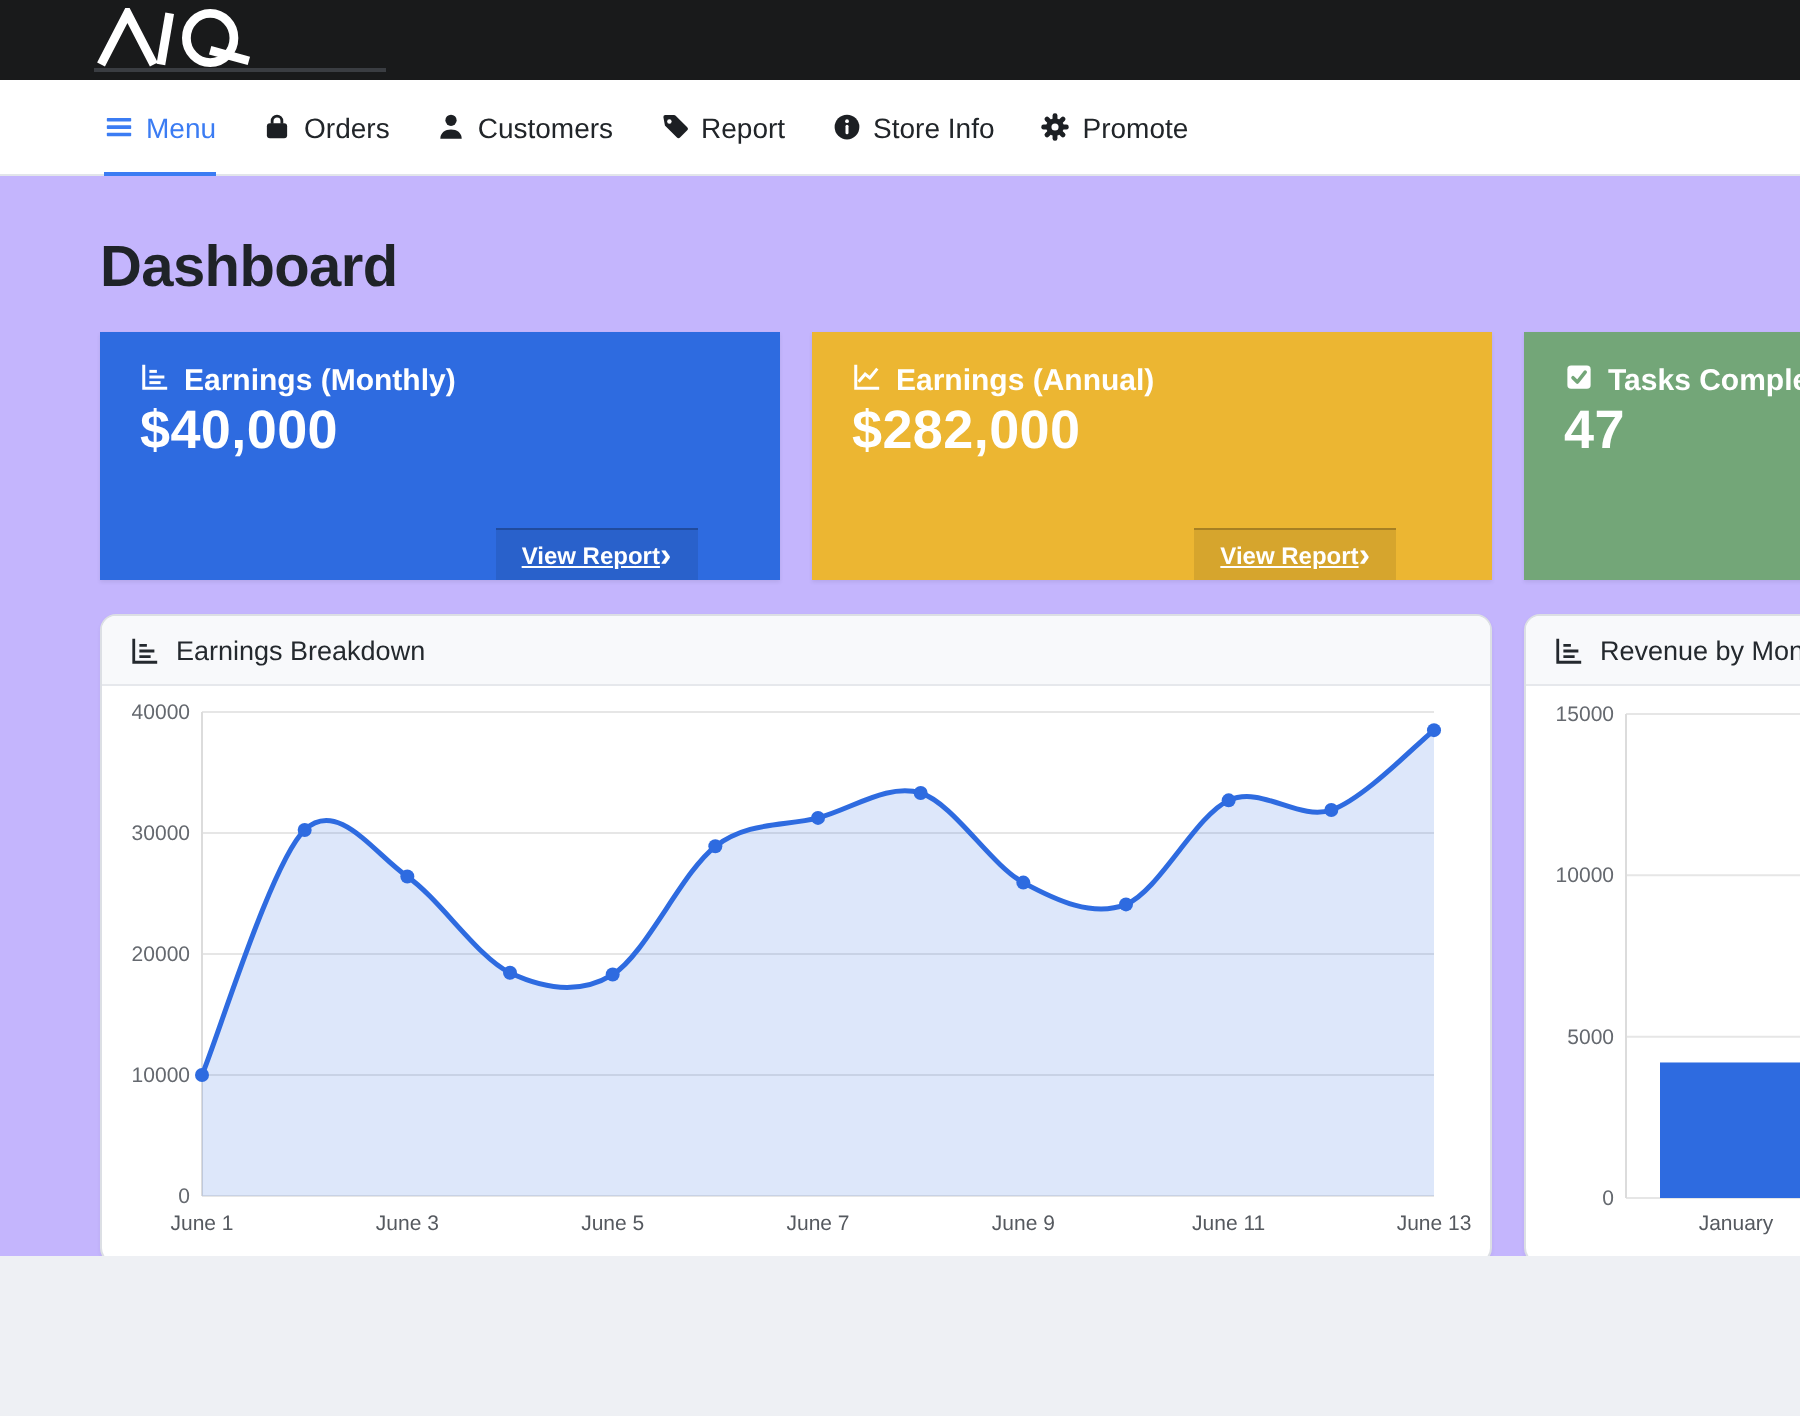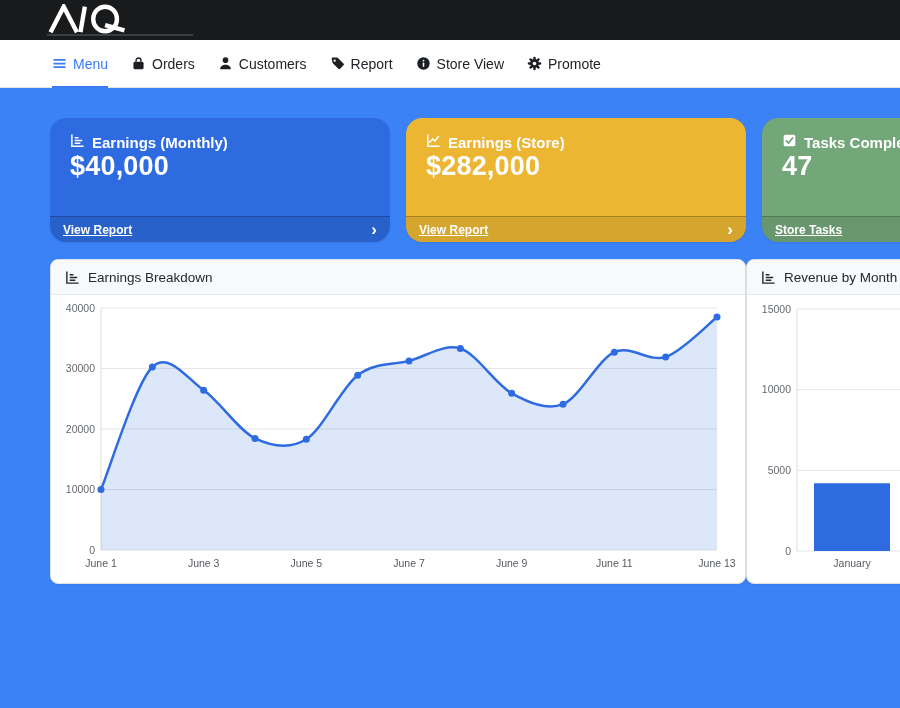--- a/index.html
+++ b/index.html
@@ -1,19 +1,19 @@
 <!DOCTYPE html>
 <html><head>
 <meta charset="utf-8">
 <style>
   * { margin:0; padding:0; box-sizing:border-box; }
   html,body { background:#eef0f4; }
   .viewport {
-    width:900px; height:708px; overflow:hidden; position:relative;
-    background:#3b82f6;
+    width:900px; height:628px; overflow:hidden; position:relative;
+    background:#c4b5fd;
     font-family:"Liberation Sans", sans-serif;
     -webkit-font-smoothing:antialiased;
   }
   
   .topbar { height:40px; background:#191a1b; position:relative; }
   .logo { position:absolute; left:47px; top:4px; }
   .logo-underline { position:absolute; left:47px; top:34px; width:146px; height:2px; background:#3a3d42; }
   
   .navbar {
     height:48px; background:#ffffff; border-bottom:1px solid #e2e5ea;
@@ -28,35 +28,35 @@
   .nav-item.active .nicon { color:#3b7cf3; }
   .nav-item.active::after {
     content:""; position:absolute; left:0; right:0; bottom:-1px; height:2px; background:#3b7cf3;
   }
   
   .content { padding:30px 0 0 50px; }
   .page-title { font-size:29px; font-weight:700; color:#1f2328; letter-spacing:-0.3px; margin-bottom:15px; }
   
   .cards-row { display:flex; gap:16px; }
   .stat-card {
-    width:340px; height:124px; flex:0 0 340px; border-radius:16px; color:#ffffff;
-    display:flex; flex-direction:column; overflow:hidden;
+    width:340px; height:124px; flex:0 0 340px; border-radius:0; color:#ffffff;
+    display:flex; overflow:hidden;
     box-shadow:0 1px 2px rgba(0,0,0,0.08);
   }
   .stat-body { padding:15px 20px 0 20px; }
   .stat-title { display:flex; align-items:center; gap:7px; font-size:15px; font-weight:700; }
   .stat-value { font-size:27px; font-weight:700; letter-spacing:0.2px; }
   .stat-footer {
     margin-top:auto; height:26px; display:flex; align-items:center; justify-content:space-between;
     padding:12px 13px; background:rgba(0,0,0,0.09); border-top:1px solid rgba(0,0,0,0.22);
   }
   .stat-link { font-size:12px; font-weight:700; color:#ffffff; text-decoration:underline; cursor:pointer; }
   .stat-chevron { font-size:17px; font-weight:700; line-height:20px; color:#ffffff; cursor:pointer; }
   
-  .charts-row { display:flex; margin-top:17px; }
+  .charts-row { display:flex; gap:16px; margin-top:17px; }
   .chart-card {
     background:#ffffff; border:1px solid #dcdfe4; border-radius:8px;
     box-shadow:0 1px 2px rgba(0,0,0,0.05); overflow:hidden;
   }
   .chart-card.left { width:696px; flex:0 0 696px; }
   .chart-card.right { width:340px; flex:0 0 340px; }
   .chart-header {
     height:35px; background:#f8f9fb; border-bottom:1px solid #e6e8ec;
     display:flex; align-items:center; gap:8px; padding-left:14px;
     font-size:13.5px; color:#24292e;
@@ -127,40 +127,41 @@
       <span>Report</span>
     </div>
     <div class="nav-item">
       <span class="nicon">
         <svg width="15" height="15" viewBox="0 0 16 16">
             <circle cx="8" cy="8" r="6.6" fill="currentColor"></circle>
             <circle cx="8" cy="4.9" r="1" fill="#ffffff"></circle>
             <rect x="7.2" y="6.8" width="1.6" height="5" rx="0.8" fill="#ffffff"></rect>
           </svg>
       </span>
-      <span>Store View</span>
+      <span>Store Info</span>
     </div>
     <div class="nav-item">
       <span class="nicon">
         <svg width="15" height="15" viewBox="0 0 16 16">
             <g fill="currentColor">
               <rect x="6.7" y="0.7" width="2.6" height="14.6" rx="1.2"></rect>
               <rect x="6.7" y="0.7" width="2.6" height="14.6" rx="1.2" transform="rotate(45 8 8)"></rect>
               <rect x="6.7" y="0.7" width="2.6" height="14.6" rx="1.2" transform="rotate(90 8 8)"></rect>
               <rect x="6.7" y="0.7" width="2.6" height="14.6" rx="1.2" transform="rotate(135 8 8)"></rect>
               <circle cx="8" cy="8" r="4.7"></circle>
             </g>
             <circle cx="8" cy="8" r="1.9" fill="#ffffff"></circle>
           </svg>
       </span>
       <span>Promote</span>
     </div>
   </div>
 
   <div class="content">
+    <div class="page-title">Dashboard</div>
 
     <div class="cards-row">
 
       <div class="stat-card" style="background: rgb(46, 107, 224);">
         <div class="stat-body">
           <div class="stat-title">
             <span>
               <svg width="15" height="15" viewBox="0 0 16 16">
                   <g stroke="#ffffff" stroke-width="1.6" fill="none">
                     <path d="M2,1.5 V14 H14.5"></path>
@@ -184,21 +185,21 @@
         <div class="stat-body">
           <div class="stat-title">
             <span>
               <svg width="15" height="15" viewBox="0 0 16 16">
                   <g stroke="#ffffff" stroke-width="1.6" fill="none">
                     <path d="M2,1.5 V14 H14.5"></path>
                     <path d="M3.5,10.5 L7,6.5 L9.5,8.5 L13.5,3.5"></path>
                   </g>
                 </svg>
             </span>
-            <span>Earnings (Store)</span>
+            <span>Earnings (Annual)</span>
           </div>
           <div class="stat-value">$282,000</div>
         </div>
         <div class="stat-footer">
           <span class="stat-link">View Report</span>
           <span class="stat-chevron">›</span>
         </div>
       </div>
 
       <div class="stat-card" style="background: rgb(115, 166, 120);">

